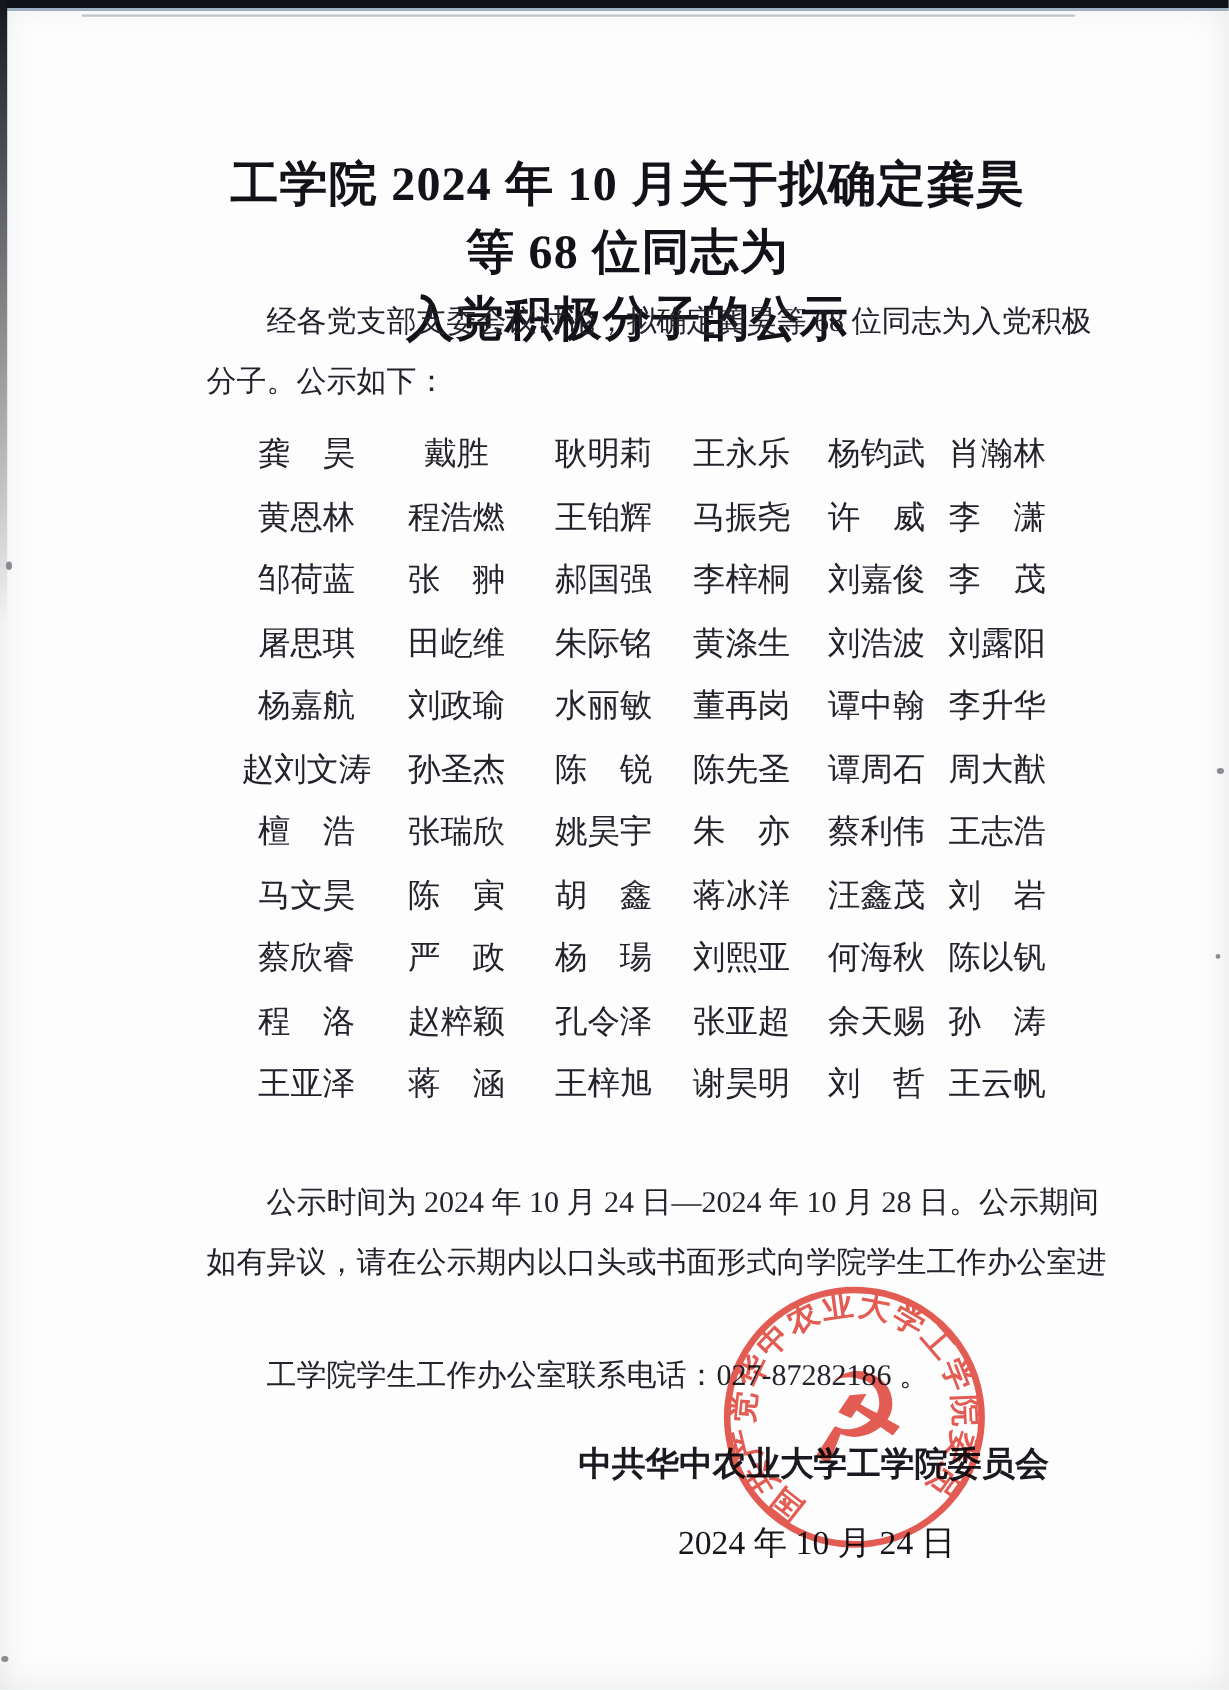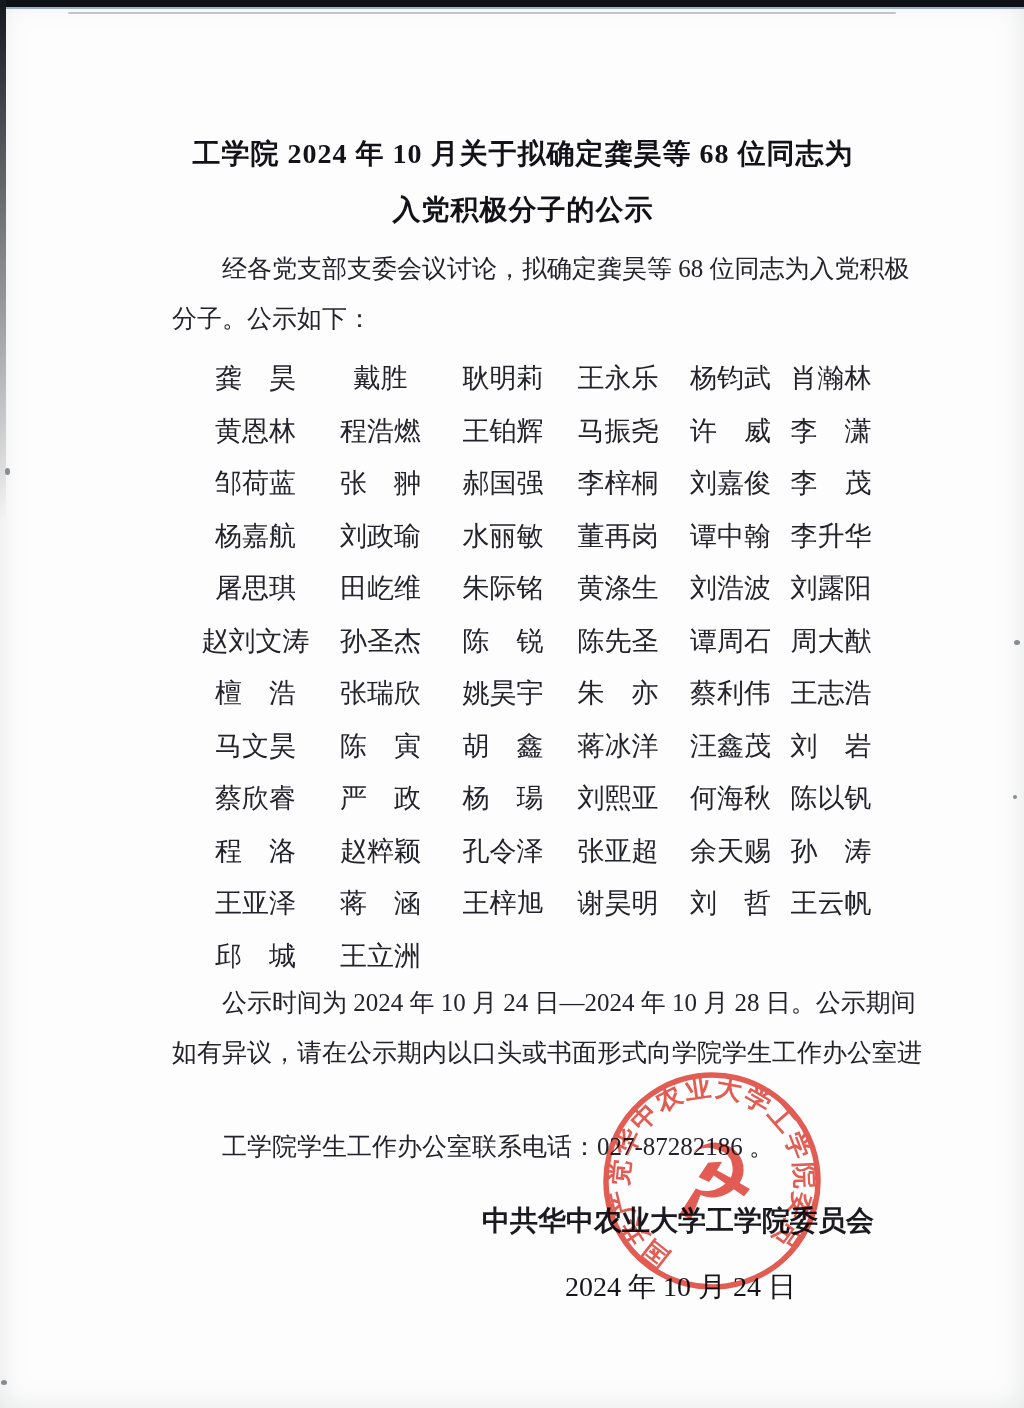--- a/index.html
+++ b/index.html
@@ -21,21 +21,21 @@
     background:#8a9099;opacity:.5;border-radius:2px;}
   .speck{position:absolute;background:#6d7278;border-radius:50%;opacity:.8;}
   .speck.s1{left:5px;top:468px;width:5px;height:7px;}
   .speck.s2{left:1014px;top:640px;width:6px;height:5px;}
   .speck.s3{left:1px;top:1380px;width:6px;height:5px;}
   .speck.s4{left:1013px;top:795px;width:4px;height:4px;}
 
   .content{position:absolute;left:172px;width:702px;color:#23232b;}
 
   .title{top:126px;text-align:center;font-weight:bold;color:#121218;
-    font-size:28px;line-height:56px;letter-spacing:1px;}
+    font-size:40px;line-height:56px;letter-spacing:1px;}
   .title p{margin:0;}
 
   .para p{margin:0;font-size:25px;line-height:50px;white-space:nowrap;}
   .intro{top:244px;}
   .para p:first-child{text-indent:2em;}
 
   .names{top:352px;text-align:center;}
   .name-row{display:grid;grid-template-columns:125px 125px 120px 110px 115px 1fr;
     padding-left:21px;height:52.5px;align-items:center;}
   .name-cell{font-size:27px;white-space:nowrap;}
@@ -101,36 +101,36 @@
       </div>
       <div class="name-row">
         <span class="name-cell">邹荷蓝</span>
         <span class="name-cell">张　翀</span>
         <span class="name-cell">郝国强</span>
         <span class="name-cell">李梓桐</span>
         <span class="name-cell">刘嘉俊</span>
         <span class="name-cell">李　茂</span>
       </div>
       <div class="name-row">
+        <span class="name-cell">屠思琪</span>
+        <span class="name-cell">田屹维</span>
+        <span class="name-cell">朱际铭</span>
+        <span class="name-cell">黄涤生</span>
+        <span class="name-cell">刘浩波</span>
+        <span class="name-cell">刘露阳</span>
+      </div>
+      <div class="name-row">
         <span class="name-cell">杨嘉航</span>
         <span class="name-cell">刘政瑜</span>
         <span class="name-cell">水丽敏</span>
         <span class="name-cell">董再岗</span>
         <span class="name-cell">谭中翰</span>
         <span class="name-cell">李升华</span>
       </div>
       <div class="name-row">
-        <span class="name-cell">屠思琪</span>
-        <span class="name-cell">田屹维</span>
-        <span class="name-cell">朱际铭</span>
-        <span class="name-cell">黄涤生</span>
-        <span class="name-cell">刘浩波</span>
-        <span class="name-cell">刘露阳</span>
-      </div>
-      <div class="name-row">
         <span class="name-cell">赵刘文涛</span>
         <span class="name-cell">孙圣杰</span>
         <span class="name-cell">陈　锐</span>
         <span class="name-cell">陈先圣</span>
         <span class="name-cell">谭周石</span>
         <span class="name-cell">周大猷</span>
       </div>
       <div class="name-row">
         <span class="name-cell">檀　浩</span>
         <span class="name-cell">张瑞欣</span>
@@ -163,24 +163,20 @@
         <span class="name-cell">余天赐</span>
         <span class="name-cell">孙　涛</span>
       </div>
       <div class="name-row">
         <span class="name-cell">王亚泽</span>
         <span class="name-cell">蒋　涵</span>
         <span class="name-cell">王梓旭</span>
         <span class="name-cell">谢昊明</span>
         <span class="name-cell">刘　哲</span>
         <span class="name-cell">王云帆</span>
-      </div>
-      <div class="name-row">
-        <span class="name-cell">邱　城</span>
-        <span class="name-cell">王立洲</span>
       </div>
     </div>
 
   <div class="content para notice">
       <p>公示时间为 2024 年 10 月 24 日—2024 年 10 月 28 日。公示期间</p>
       <p>如有异议，请在公示期内以口头或书面形式向学院学生工作办公室进</p>
     </div>
 
   <div class="content para contact">
       <p>工学院学生工作办公室联系电话：027-87282186 。</p>

